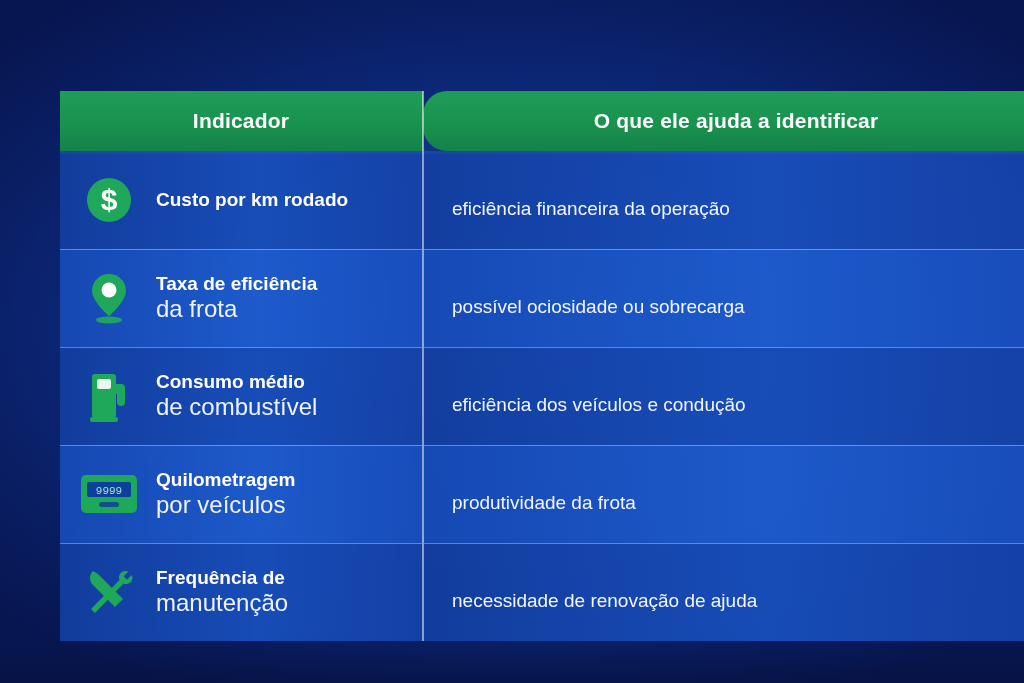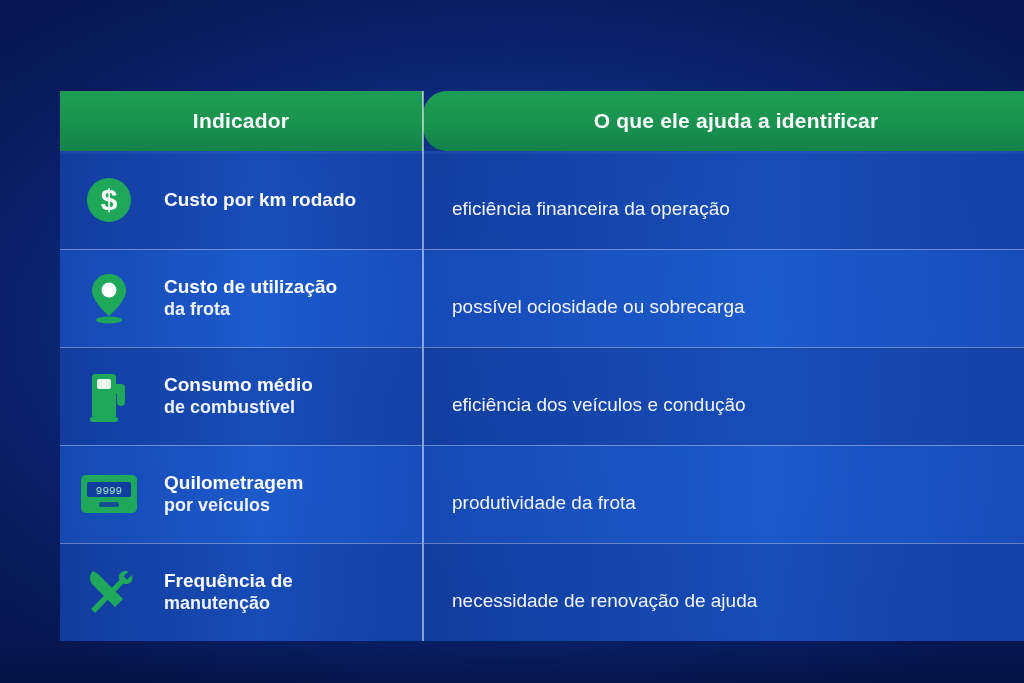--- a/index.html
+++ b/index.html
@@ -100,30 +100,29 @@
     flex: 0 0 62px;
     width: 62px;
     height: 62px;
     display: flex;
     align-items: center;
     justify-content: center;
   }
   .ind-text {
     color: #ffffff;
     line-height: 1.18;
-    margin-left: 8px;
   }
   .ind-text .l1 {
     font-size: 19px;
     font-weight: bold;
     display: block;
   }
   .ind-text .l2 {
-    font-size: 18px;
-    font-weight: bold;
+    font-size: 24px;
+    font-weight: normal;
     display: block;
     color: #eef3ff;
   }
   .desc-text {
     display: block;
   }
   
   #bottom-fade {
     position: absolute;
     left: 0; right: 0; bottom: 0;
@@ -171,21 +170,21 @@
         <td class="cell-ind">
           <div class="ind-inner">
             <span class="icon-box">
               <svg width="52" height="56" viewBox="0 0 52 56" aria-hidden="true">
                 <path d="M26 4c-9.4 0-17 7.5-17 16.7C9 31.5 26 46 26 46s17-14.5 17-25.3C43 11.5 35.4 4 26 4z" fill="#20a85a"></path>
                 <circle cx="26" cy="20" r="7.5" fill="#ffffff"></circle>
                 <ellipse cx="26" cy="50" rx="13" ry="3.4" fill="#20a85a" opacity="0.95"></ellipse>
               </svg>
             </span>
             <span class="ind-text">
-              <span class="l1">Custo de utilização</span>
+              <span class="l1">Taxa de eficiência</span>
               <span class="l2">da frota</span>
             </span>
           </div>
         </td>
         <td class="cell-desc">
           <span class="desc-text">possível ociosidade ou sobrecarga</span>
         </td>
       </tr>
 
       <tr class="odd">

